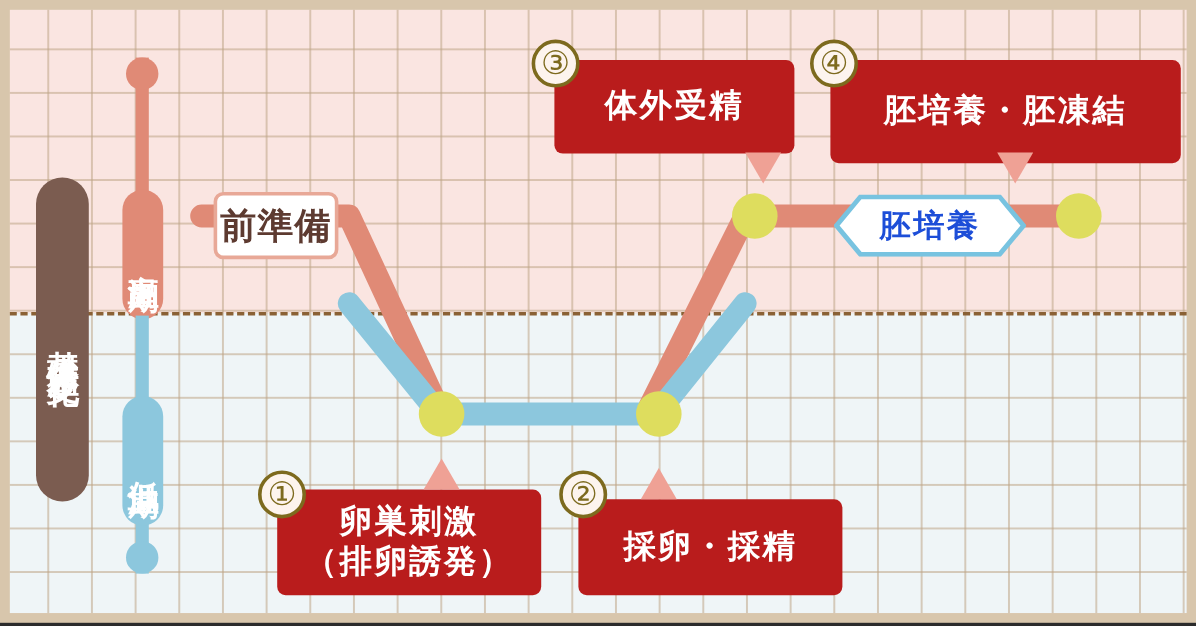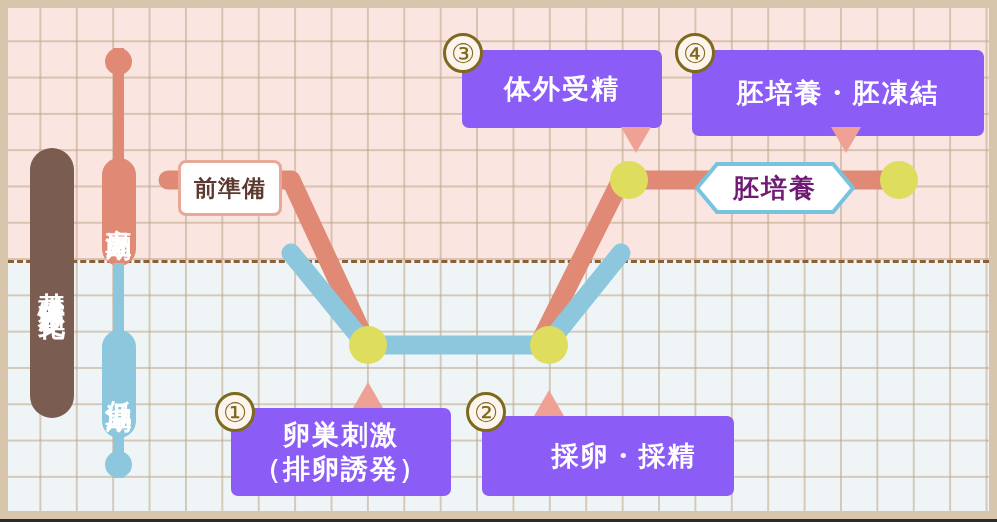--- a/index.html
+++ b/index.html
@@ -171,21 +171,21 @@
     background: #ffffff;
     border: 3px solid #e8a897;
     border-radius: 8px;
     display: flex;
     align-items: center;
     justify-content: center;
     box-sizing: border-box;
   }
   #prep-box .txt {
     color: #5d3a30;
-    font-size: 23px;
+    font-size: 30px;
     font-weight: bold;
     letter-spacing: 1px;
   }
   
   #hex-badge {
     position: absolute;
     left: 687px;
     top: 154px;
     width: 160px;
     height: 52px;
@@ -193,29 +193,29 @@
   #hex-badge .hexfill {
     position: absolute;
     inset: 0;
   }
   #hex-badge .txt {
     position: absolute;
     inset: 0;
     display: flex;
     align-items: center;
     justify-content: center;
-    color: #701a75;
+    color: #1d4ed8;
     font-size: 26px;
     font-weight: bold;
     letter-spacing: 2px;
   }
   
   .callout {
     position: absolute;
-    background: #8b5cf6;
+    background: #b91c1c;
     border-radius: 7px;
     display: flex;
     align-items: center;
     justify-content: center;
     text-align: center;
   }
   .callout .txt {
     color: #ffffff;
     font-size: 27px;
     font-weight: bold;
@@ -327,21 +327,21 @@
     <div class="tail tail-down" style="left:823px; top:119px;"></div>
     <div class="numbadge" style="left:667px; top:25px;">④</div>
 
     <div class="callout" style="left:223px; top:400px; width:220px; height:88px;text-align:center;">
       <span class="txt">卵巣刺激
 （排卵誘発）</span>
     </div>
     <div class="tail tail-up" style="left:345px; top:374px;"></div>
     <div class="numbadge" style="left:207px; top:384px;">①</div>
 
-    <div class="callout" style="left:474px; top:408px; width:220px; height:80px;padding-left:32px;">
+    <div class="callout" style="left:474px; top:408px; width:220px; height:80px;">
       <span class="txt">採卵・採精</span>
     </div>
     <div class="tail tail-up" style="left:526px; top:382px;"></div>
     <div class="numbadge" style="left:458px; top:384px;">②</div>
 
   </div>
   <div id="bottom-rule"></div>
 </div>
 
 </body></html>

